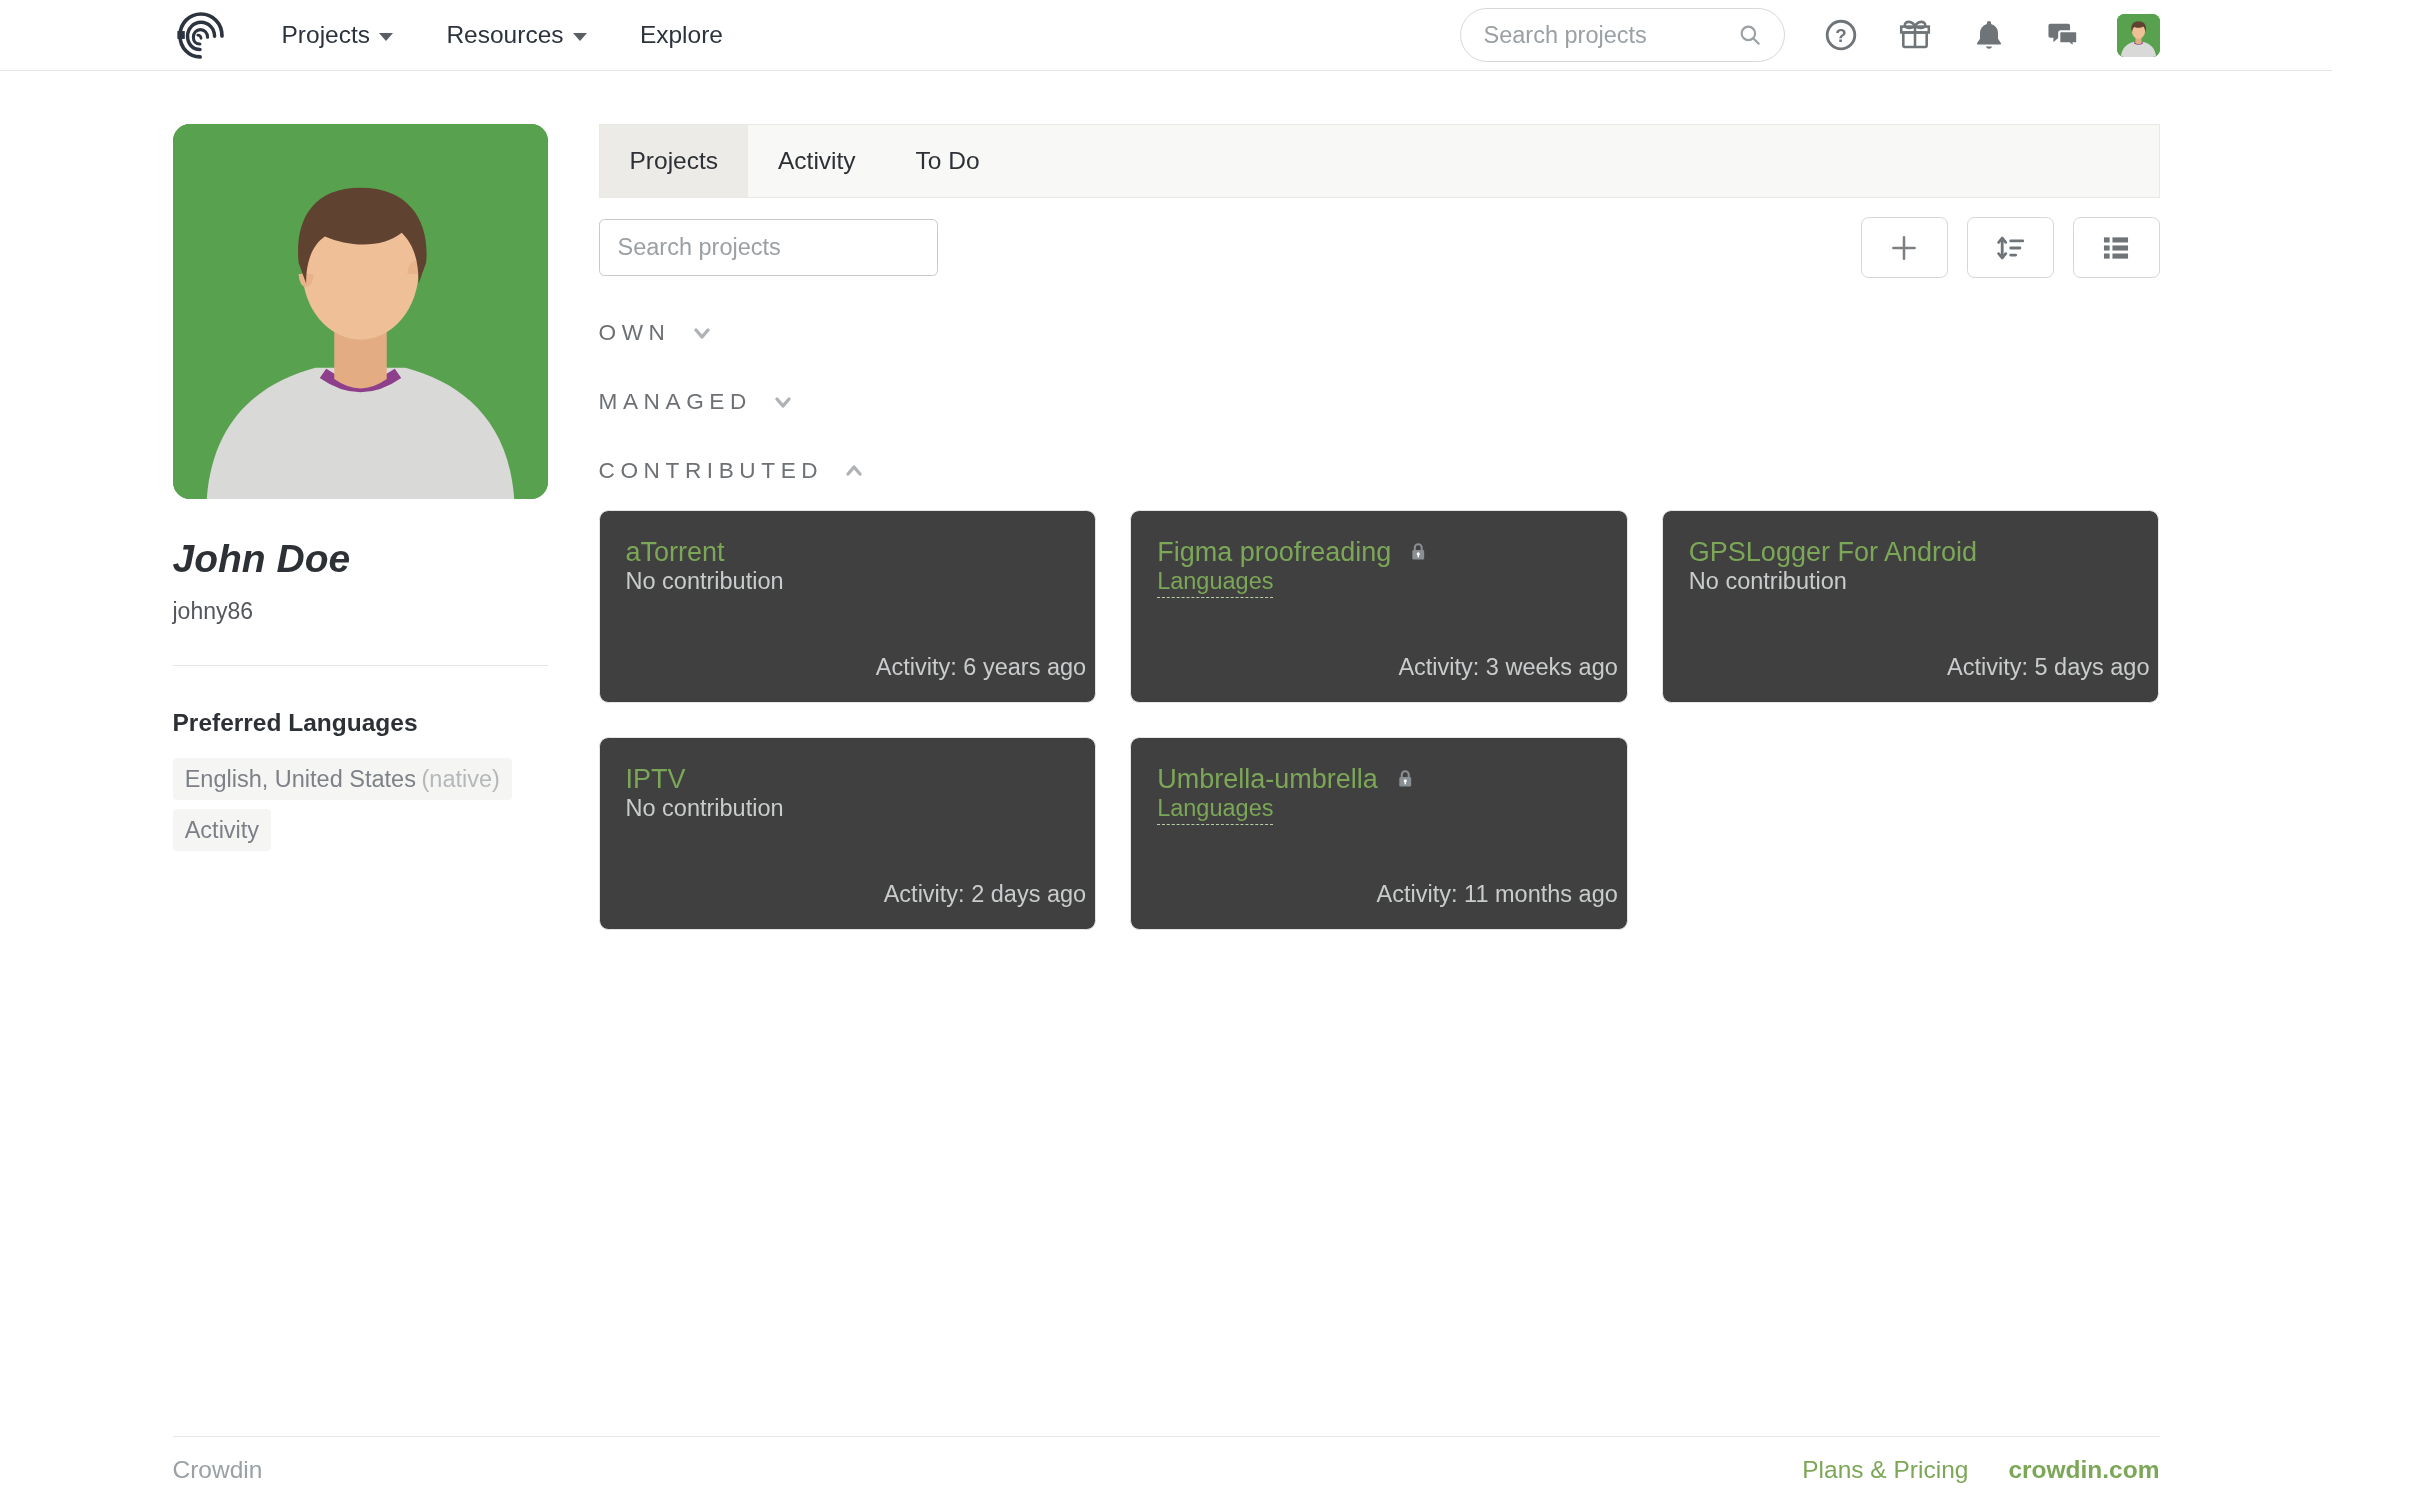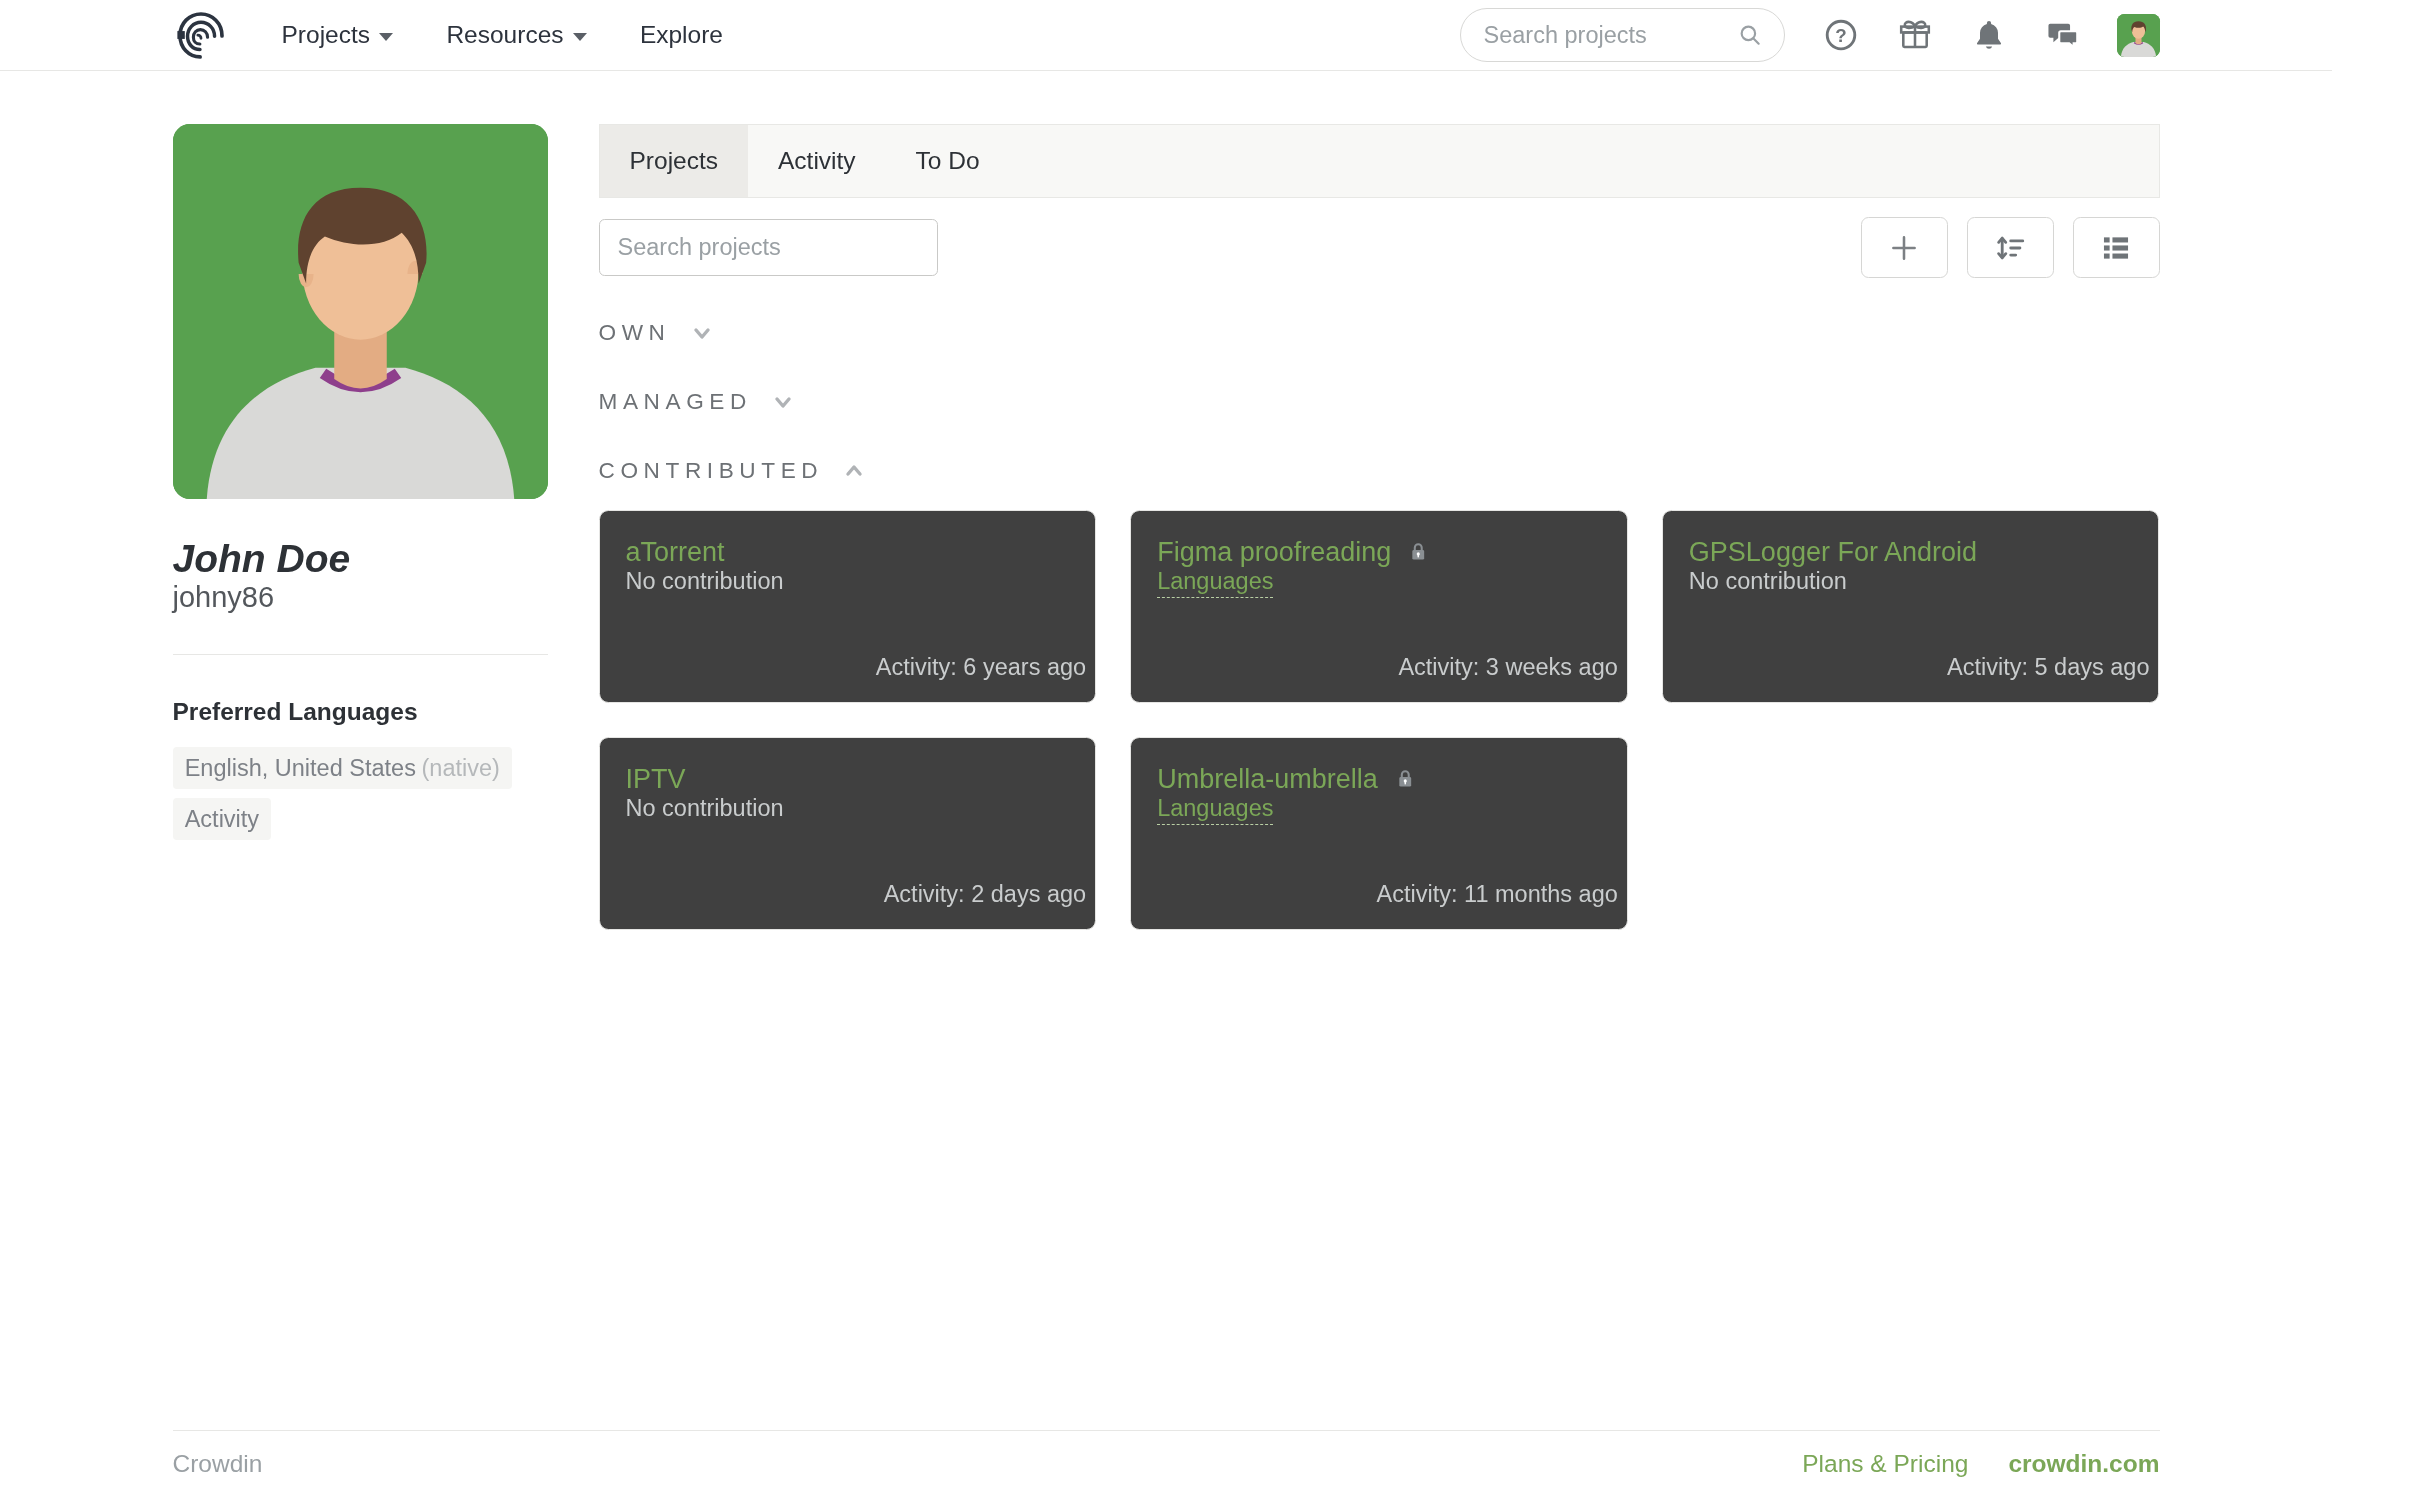--- a/index.html
+++ b/index.html
@@ -25,21 +25,21 @@
   .nav-avatar svg { width:100%; height:100%; display:block; }
 
   
   .container { width:1987px; margin:0 auto; display:flex; gap:51px; padding-top:53px; flex:1; align-items:flex-start; }
 
   
   .sidebar { width:375px; flex-shrink:0; }
   .photo { width:375px; height:375px; border-radius:17px; background:#58a14f; overflow:hidden; }
   .photo svg { width:100%; height:100%; display:block; }
   .profile-name { font-size:39px; font-weight:700; color:#2d3136; margin-top:38px;font-style:italic; }
-  .profile-username { font-size:29px; color:#53575c; }
+  .profile-username { font-size:23px; color:#53575c; margin-top:17px; }
   .sidebar-divider { border:none; border-top:0.9px solid #e7e7e5; margin:40px 0 0; }
   .langs-title { font-size:24.5px; font-weight:700; color:#2d3136; margin-top:43px; }
   .lang-tags { margin-top:21px; display:flex; flex-direction:column; align-items:flex-start; gap:9.4px; }
   .lang-tag { background:#f5f5f3; color:#7d8187; font-size:23.5px; padding:7.5px 12.2px; border-radius:3.8px; }
   .lang-note { color:#b5b8ba; margin-left:5.6px; }
 
   
   .main { flex:1; display:flex; flex-direction:column; min-width:0; }
   .tabbar { height:74px; background:#f8f8f6; border:0.9px solid #e8e8e5; display:flex; align-items:stretch; }
   .tab { display:flex; align-items:center; padding:0 30px; font-size:24.5px; color:#2d3136; cursor:pointer; }
@@ -57,21 +57,21 @@
   .grid { display:grid; grid-template-columns:repeat(3,1fr); gap:34px; margin-top:24.5px; }
   .card { border:0.9px solid #e5e5e3; border-radius:9.4px; height:193px; padding:26px 9px 21px 26px; display:flex; flex-direction:column; background:#404040; }
   .card-title-row { display:flex; align-items:center; gap:15px; }
   .card-title { font-size:27px; color:#7ba757; cursor:pointer; }
   .card-secondary { font-size:23.5px; width:max-content; }
   .card-muted { color:#c9cccd; }
   .card-link { color:#7ba757; border-bottom:1.9px dashed #b9cfa4; padding-bottom:2.8px; cursor:pointer; }
   .card-activity { margin-top:auto; align-self:flex-end; font-size:23.5px; color:#c9cccd; }
 
   
-  .footer-wrap { width:1987px; margin:18px auto 0; border-top:0.9px solid #e7e7e5; display:flex; align-items:center; font-size:24.5px; padding:19px 0 29px; }
+  .footer-wrap { width:1987px; margin:18px auto 0; border-top:0.9px solid #e7e7e5; display:flex; align-items:center; font-size:24.5px; padding:19px 0 23px; }
   .footer-brand { color:#9aa0a4; }
   .footer-right { margin-left:auto; display:flex; align-items:center; gap:40px; }
   .footer-link { color:#7ba757; cursor:pointer; }
   .footer-site { color:#7ba757; font-weight:700; cursor:pointer; }
 </style>
 </head>
 <body>
 
 <div class="page">
 

